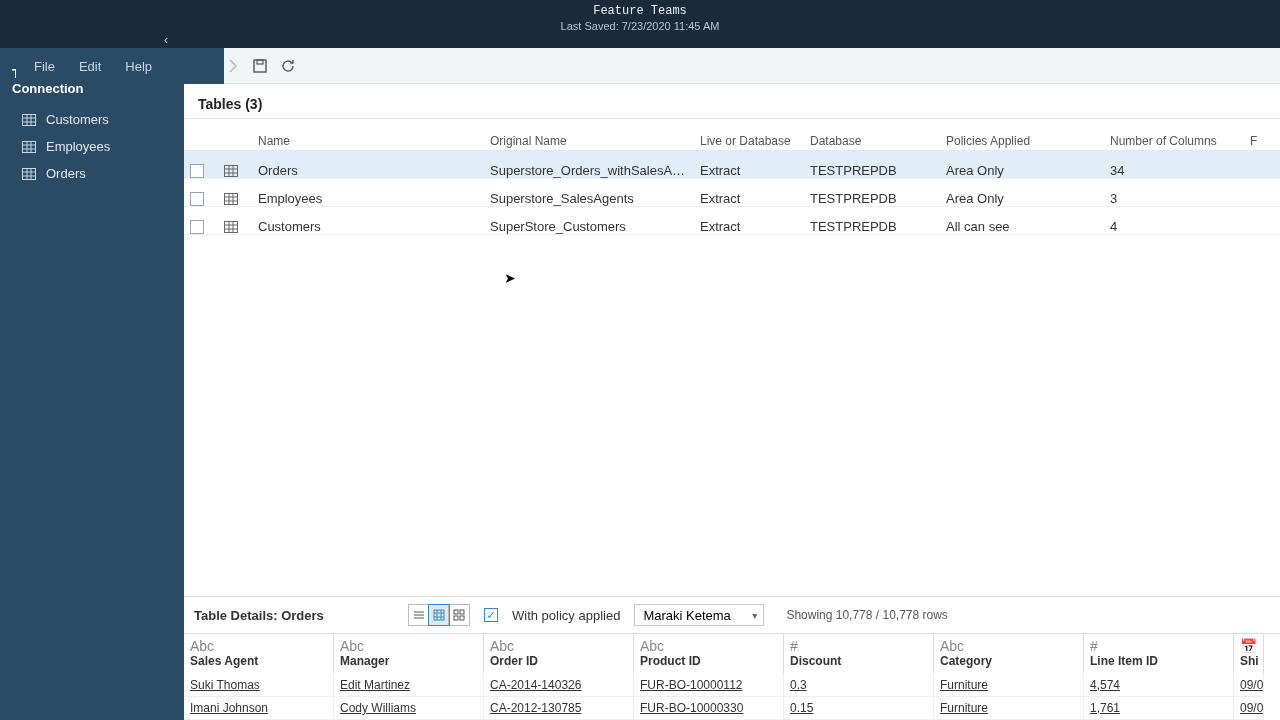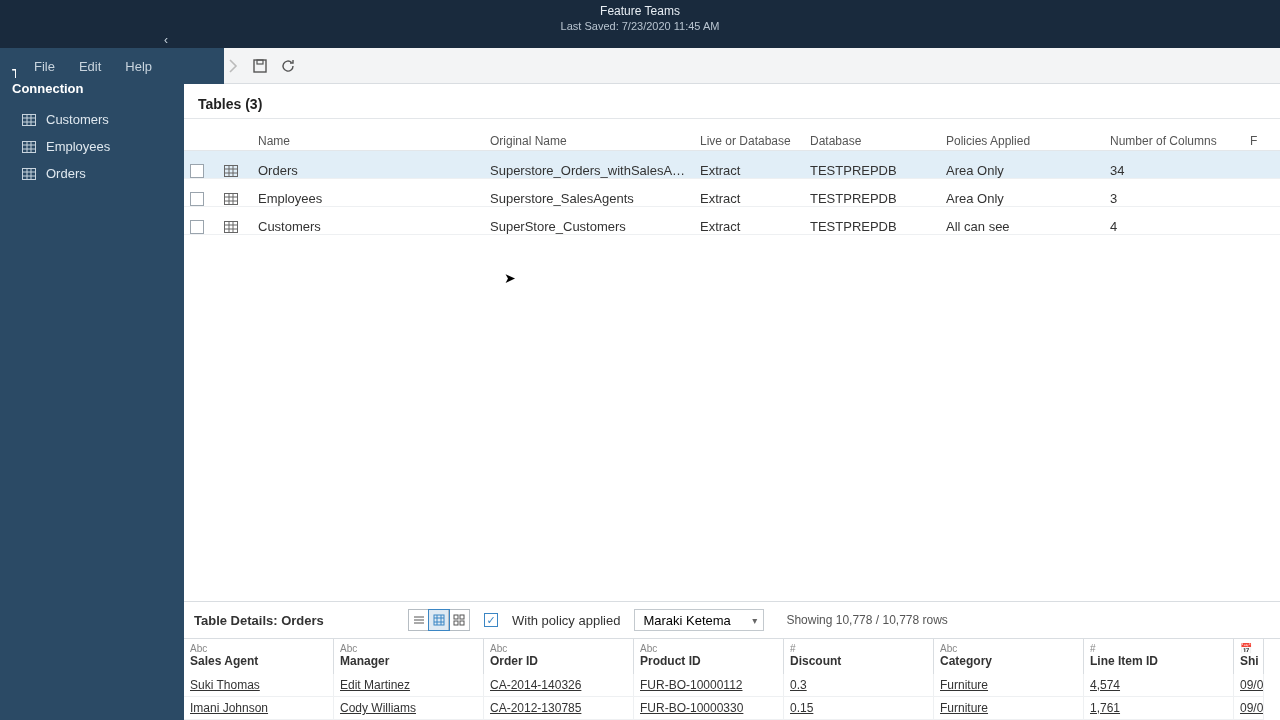--- a/index.html
+++ b/index.html
@@ -1,19 +1,19 @@
 <!DOCTYPE html>
 <html><head>
 <meta charset="utf-8">
 <style>
 * { margin: 0; padding: 0; box-sizing: border-box; font-family: -apple-system, BlinkMacSystemFont, "Segoe UI", Arial, sans-serif; }
 body { background: #fff; width: 1280px; height: 720px; overflow: hidden; }
 
 .titlebar { background: #192a3d; height: 48px; text-align: center; color: #e8eef4; padding-top: 4px; }
-.titlebar .title { font-size: 12px; font-weight: 400; }
+.titlebar .title { font-size: 12px; font-weight: 400; font-family: Liberation Mono, monospace; }
 .titlebar .saved { font-size: 11px; color: #b8c4d0; margin-top: 2px; }
 
 .menubar { background: #2b4a65; height: 36px; display: flex; align-items: center; padding: 0 18px; gap: 24px; }
 .menubar span { color: #c8d4de; font-size: 13px; cursor: pointer; }
 
 .layout { display: flex; height: calc(720px - 48px); }
 
 .sidebar { width: 208px; background: #2b4a65; color: #e8eef4; position: relative; }
 .sidebar-collapse { position: absolute; top: -18px; right: 8px; width: 20px; height: 20px; display:flex; align-items:center; justify-content:center; cursor:pointer; color:#c8d4de; font-size:12px;}
 .sidebar-header { padding: 18px 12px 10px 12px; font-size: 13px; font-weight: 600; color: #fff; }
@@ -53,21 +53,21 @@
 .view-toggle div.active { background:#dfeaf3; outline:1px solid #3b86c4; }
 .policy-chk { width:14px; height:14px; border:1px solid #3b86c4; display:flex; align-items:center; justify-content:center; color:#3b86c4; font-size:11px; cursor:pointer; }
 .policy-label { font-size:13px; color:#333; }
 .user-select { border:1px solid #c3c9ce; height:22px; min-width:130px; padding: 0 22px 0 8px; font-size:13px; display:flex; align-items:center; position:relative; cursor:pointer; }
 .user-select::after { content:"▾"; position:absolute; right:6px; color:#666; font-size:10px; }
 .row-count { font-size:12px; color:#555; margin-left:8px; }
 
 .data-grid { border-top:1px solid #d9dde1; }
 .dg-head, .dg-row { display:grid; grid-template-columns: 150px 150px 150px 150px 150px 150px 150px 30px; }
 .dg-head > div { border-right:1px solid #d9dde1; padding: 4px 6px 6px 6px; font-size:11px; }
-.dg-type { color:#888; font-size:10px; }
+.dg-type { color:#888; font-size:14px; }
 .dg-name { font-weight:600; font-size:12px; color:#333; }
 .dg-row > div { border-right:1px solid #eef0f2; border-bottom:1px solid #eef0f2; padding: 4px 6px; font-size:12px; color:#333; white-space:nowrap; overflow:hidden;text-decoration:underline; }
 .type-hash { color:#888; }
 .type-date { color:#888; }
 </style>
 </head>
 <body>
 
 <div class="titlebar">
   <div class="title">Feature Teams</div>

